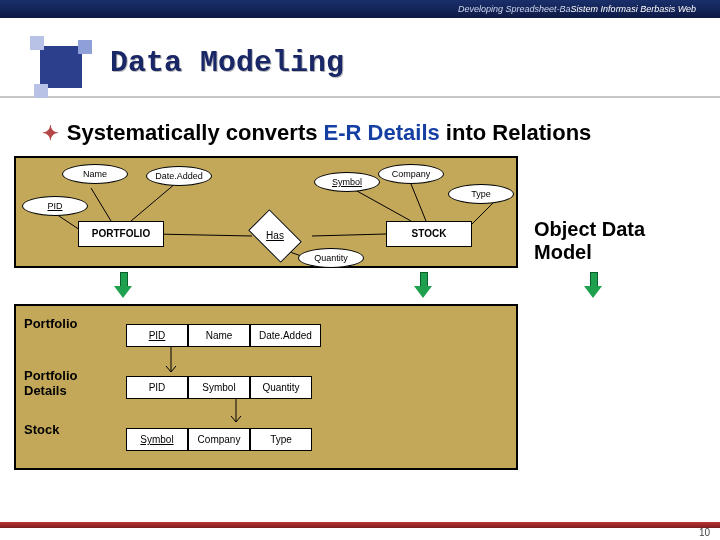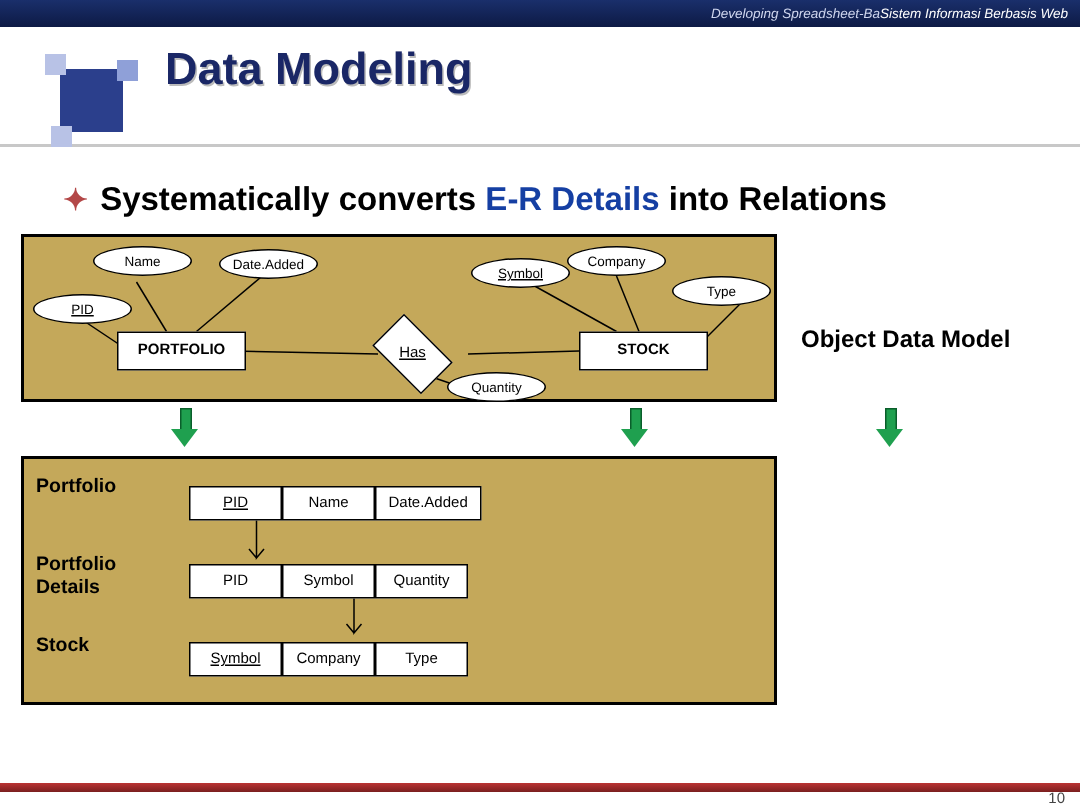--- a/index.html
+++ b/index.html
@@ -8,21 +8,21 @@
     height: 540px;
     font-family: Arial, sans-serif;
     background: #fff;
     position: relative;
     overflow: hidden;
   }
   .topbar {
     height: 18px;
     background: linear-gradient(#1a2f6b, #0d1a45);
     text-align: right;
-    padding-right: 8px;
+    padding-right: 24px;
     font-size: 9px;
     font-style: italic;
     color: #cfd6ee;
     line-height: 18px;
   }
   .topbar .main-credit { color: #fff; font-style: italic; }
   .title-wrap {
     position: relative;
     height: 80px;
     border-bottom: 2px solid #c8c8c8;
@@ -31,24 +31,24 @@
     position: absolute;
     left: 30px; top: 18px;
   }
   .title-deco .big { width: 42px; height: 42px; background: #2b3f8c; position: absolute; left: 10px; top: 10px; }
   .title-deco .s1 { width: 14px; height: 14px; background: #b8c2e6; position: absolute; left: 0; top: 0; }
   .title-deco .s2 { width: 14px; height: 14px; background: #8fa0d8; position: absolute; left: 48px; top: 4px; }
   .title-deco .s3 { width: 14px; height: 14px; background: #b8c2e6; position: absolute; left: 4px; top: 48px; }
   .slide-title {
     position: absolute;
     left: 110px;
-    top: 12px;
+    top: 28px;
     font-size: 30px;
     font-weight: bold;
-    font-family: Liberation Sans, sans-serif;
+    font-family: Liberation Mono, monospace;
     color: #1a2766;
     text-shadow: 1px 1px 0 #bbb;
   }
   .bullet-row {
     display: flex;
     align-items: baseline;
     margin: 22px 0 10px 42px;
     font-size: 22px;
     font-weight: bold;
   }
@@ -111,21 +111,21 @@
     background: #fff;
     border-radius: 50%;
     text-align: center;
     font-size: 9px;
     line-height: 18px;
   }
   .er-right-label {
     position: absolute;
     left: 520px;
     top: 62px;
-    font-size: 16px;
+    font-size: 20px;
     font-weight: bold;
     color: #000;
   }
   
   .arrow-down {
     position: absolute;
     width: 18px; height: 28px;
   }
   .arrow-down::before {
     content: "";

